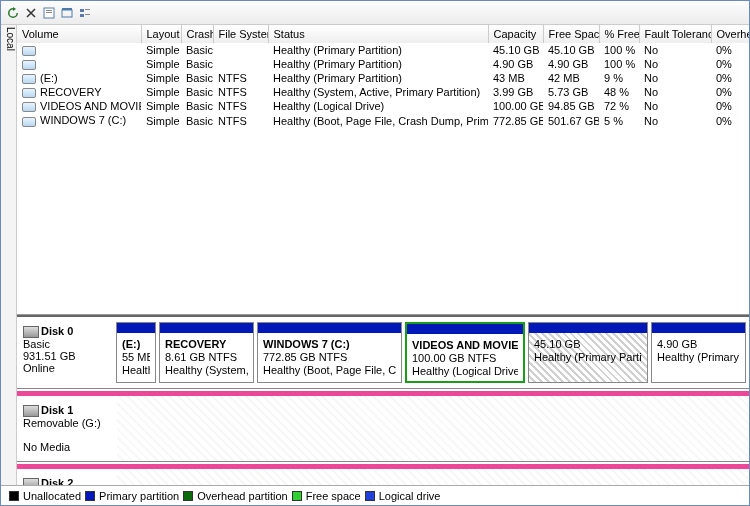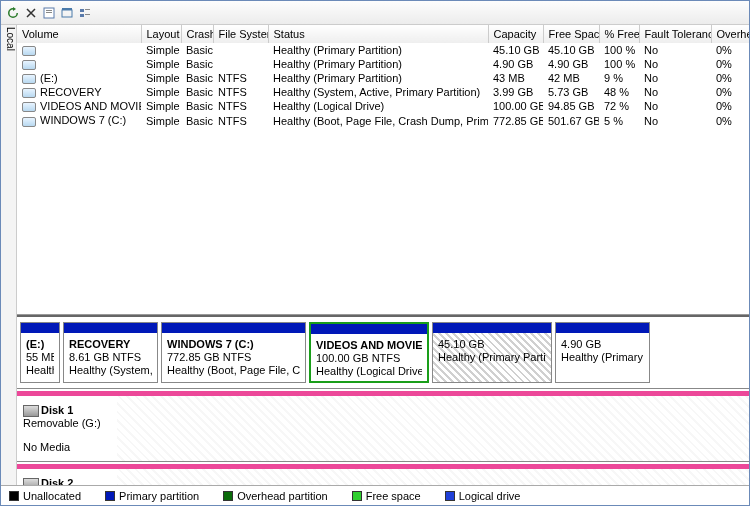--- a/index.html
+++ b/index.html
@@ -20,21 +20,21 @@
 .disk-label{width:100px;padding:8px 6px;background:#fff}
 .disk-label b{font-size:11px}
 .disk-ico{display:inline-block;width:16px;height:12px;background:linear-gradient(#ddd,#999);border:1px solid #666;margin-right:2px;vertical-align:middle}
 .parts{flex:1;display:flex;padding:5px 3px;gap:3px}
 .part{border:1px solid #888;padding:3px 5px;position:relative;overflow:hidden;min-width:0}
 .part .bar{position:absolute;top:0;left:0;right:0;height:10px;background:#0018b8}
 .part .txt{margin-top:12px;white-space:nowrap;overflow:hidden;line-height:13px}
 .part.sel{border:2px solid #1a9e1a}
 .part.hatched{background:repeating-linear-gradient(45deg,#fff,#fff 3px,#d0d0d0 3px,#d0d0d0 5px)}
 .nomedia{flex:1;background:repeating-linear-gradient(45deg,#fff,#fff 4px,#f7f7f7 4px,#f7f7f7 6px)}
-.legend{height:20px;border-top:1px solid #aaa;display:flex;align-items:center;padding:0 8px;gap:24px;font-size:10px}
+.legend{height:20px;border-top:1px solid #aaa;display:flex;align-items:center;padding:0 8px;gap:4px;font-size:10px}
 .lg{display:flex;align-items:center;gap:4px}
 .sw{width:10px;height:10px;border:1px solid #333}
 </style>
 </head>
 <body>
 
 <div class="toolbar">
   <span class="tb-ico">
       <svg width="12" height="12" viewBox="0 0 12 12">
         <path d="M6 1a5 5 0 1 0 5 5h-1.5A3.5 3.5 0 1 1 6 2.5V4l3-2-3-2z" fill="#2a7a2a"></path>
@@ -170,20 +170,21 @@
               <td>501.67 GB</td>
               <td>5 %</td>
               <td>No</td>
               <td>0%</td>
             </tr>
           </tbody>
       </table>
     </div>
     <div class="disks" id="disks">
         <div class="disk-row">
+          <div class="disk-label"><span class="disk-ico"></span><b>Disk 0</b><br>Basic<br>931.51 GB<br>Online</div>
           <div class="parts">
             <div class="part" style="width: 40px;">
               <div class="bar"></div>
               <div class="txt"><b>(E:)</b><br>55 MB N<br>Healthy</div>
             </div>
             <div class="part" style="width: 95px;">
               <div class="bar"></div>
               <div class="txt"><b>RECOVERY</b><br>8.61 GB NTFS<br>Healthy (System, Activ</div>
             </div>
             <div class="part" style="width: 145px;">

